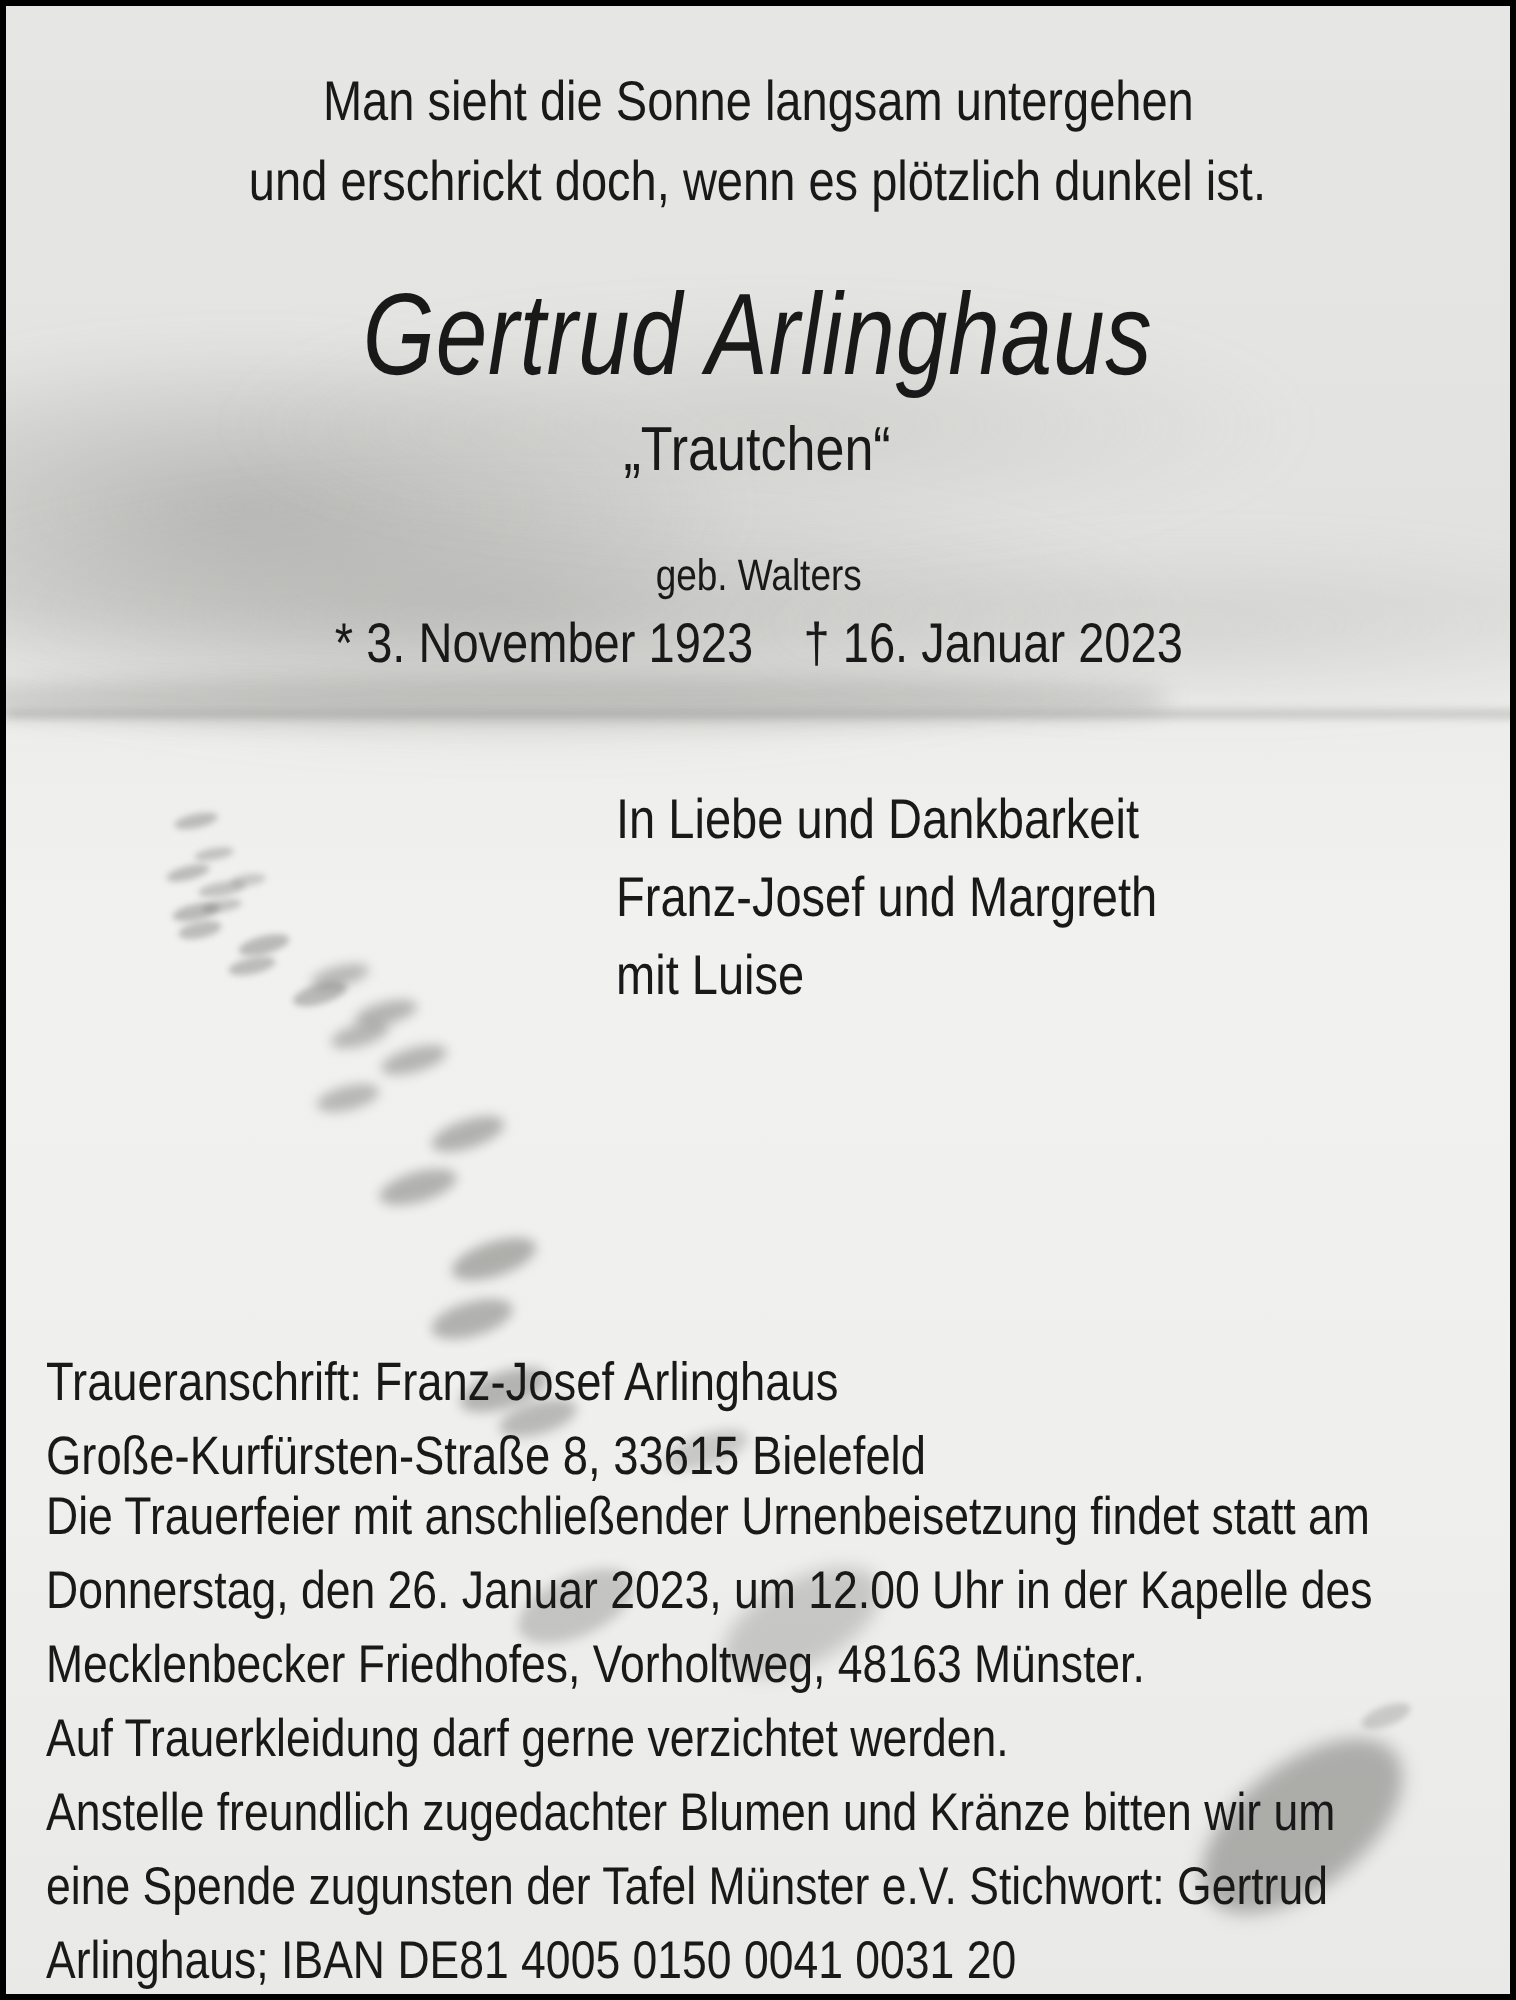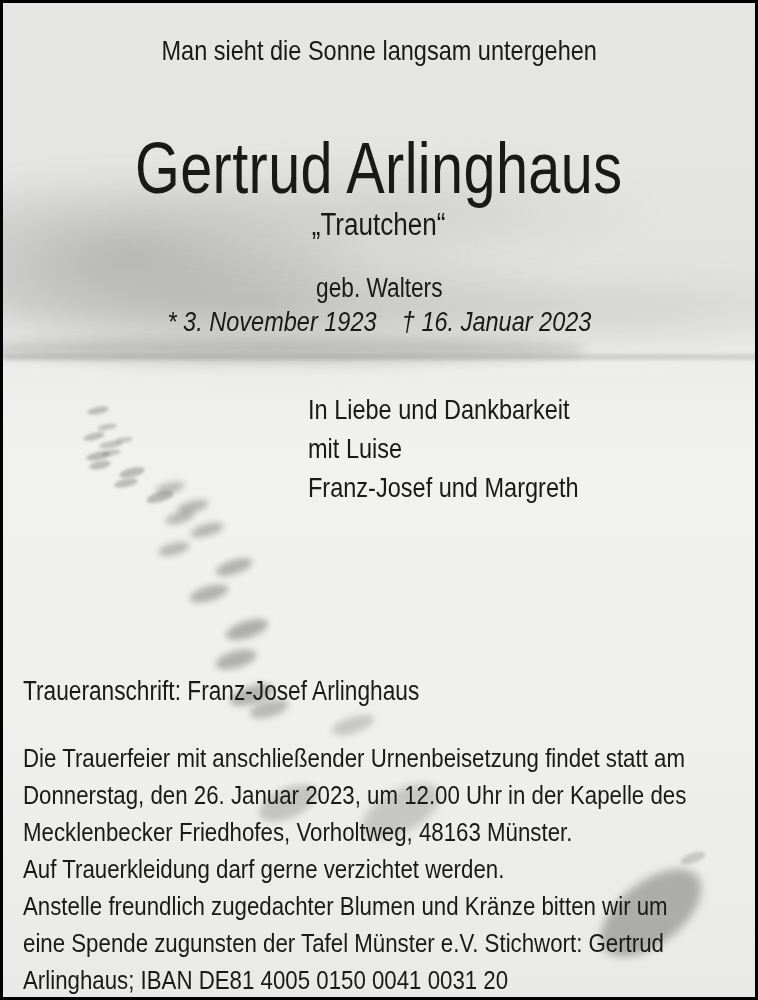--- a/index.html
+++ b/index.html
@@ -34,25 +34,25 @@
   .horizon-line{left:0;top:352px;width:758px;height:4px;border-radius:2px;
     background:rgba(138,138,135,.42);filter:blur(2px);}
   .footprint{position:absolute;border-radius:50%;}
   
   .content{position:absolute;inset:0;z-index:1;padding-left:28px;}
   .tblock{position:absolute;white-space:nowrap;}
   .center{left:0;right:0;text-align:center;}
   .cx{display:inline-block;transform:scaleX(.84);transform-origin:center;}
   .lx .cx{transform-origin:left;}
   .epigraph{top:28px;font-size:28px;line-height:40px;}
-  .name{top:134px;font-size:72px;line-height:62px;letter-spacing:.5px;}
+  .name{top:134px;font-size:58px;line-height:62px;letter-spacing:.5px;font-style:italic;}
   .name .cx{transform:scaleX(.80);}
   .nickname{top:202px;font-size:31px;line-height:40px;}
-  .maiden{top:266px;font-size:27px;line-height:38px;}
-  .dates{top:300px;font-size:28px;line-height:38px;font-style:italic;}
+  .maiden{top:266px;font-size:22px;line-height:38px;}
+  .dates{top:300px;font-size:28px;line-height:38px;}
   .dates .gap{display:inline-block;width:30px;}
   .family{left:305px;top:387px;font-size:28px;line-height:39px;}
   .address{left:20px;top:670px;font-size:27px;line-height:37px;}
   .details{left:20px;top:737px;font-size:26.5px;line-height:37px;}
 </style>
 </head>
 <body>
 
 <div class="notice">
 
@@ -92,20 +92,21 @@
         <div class="footprint" style="left: 355px; top: 787px; width: 86px; height: 42px; background: rgb(110, 110, 107); opacity: 0.3; transform: rotate(-28deg); filter: blur(4.5px);"></div>
         <div class="footprint" style="left: 677px; top: 850px; width: 26px; height: 10px; background: rgb(110, 110, 107); opacity: 0.28; transform: rotate(-20deg); filter: blur(1.5px);"></div>
         <div class="footprint" style="left: 589px; top: 879px; width: 118px; height: 62px; background: rgb(110, 110, 107); opacity: 0.5; transform: rotate(-38deg); filter: blur(4.5px);"></div>
       </div>
   </div>
 
   <div class="content">
 
     <div class="tblock center epigraph">
       <div><span class="cx">Man sieht die Sonne langsam untergehen</span></div>
+      <div><span class="cx">und erschrickt doch, wenn es plötzlich dunkel ist.</span></div>
     </div>
 
     <div class="tblock center name">
       <span class="cx">Gertrud Arlinghaus</span>
     </div>
 
     <div class="tblock center nickname">
       <span class="cx">„Trautchen“</span>
     </div>
 
@@ -114,26 +115,27 @@
     </div>
 
     <div class="tblock center dates">
       <span class="cx">
         <span>* 3. November 1923</span><span class="gap"></span><span>† 16. Januar 2023</span>
       </span>
     </div>
 
     <div class="tblock lx family">
       <div><span class="cx">In Liebe und Dankbarkeit</span></div>
+      <div><span class="cx">Franz-Josef und Margreth</span></div>
       <div><span class="cx">mit Luise</span></div>
-      <div><span class="cx">Franz-Josef und Margreth</span></div>
     </div>
 
     <div class="tblock lx address">
       <div><span class="cx">Traueranschrift: Franz-Josef Arlinghaus</span></div>
+      <div><span class="cx">Große-Kurfürsten-Straße 8, 33615 Bielefeld</span></div>
     </div>
 
     <div class="tblock lx details">
       <div><span class="cx">Die Trauerfeier mit anschließender Urnenbeisetzung findet statt am</span></div>
       <div><span class="cx">Donnerstag, den 26. Januar 2023, um 12.00 Uhr in der Kapelle des</span></div>
       <div><span class="cx">Mecklenbecker Friedhofes, Vorholtweg, 48163 Münster.</span></div>
       <div><span class="cx">Auf Trauerkleidung darf gerne verzichtet werden.</span></div>
       <div><span class="cx">Anstelle freundlich zugedachter Blumen und Kränze bitten wir um</span></div>
       <div><span class="cx">eine Spende zugunsten der Tafel Münster e.V. Stichwort: Gertrud</span></div>
       <div><span class="cx">Arlinghaus; IBAN DE81 4005 0150 0041 0031 20</span></div>

